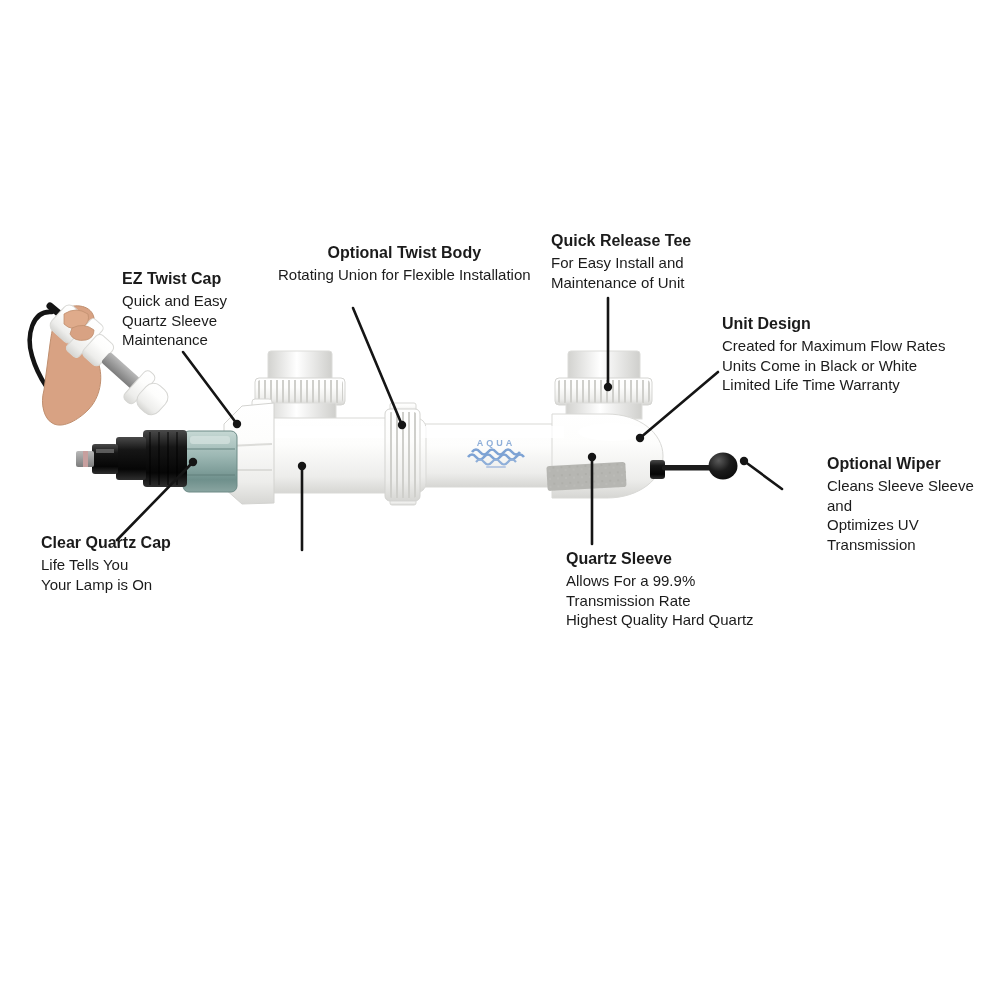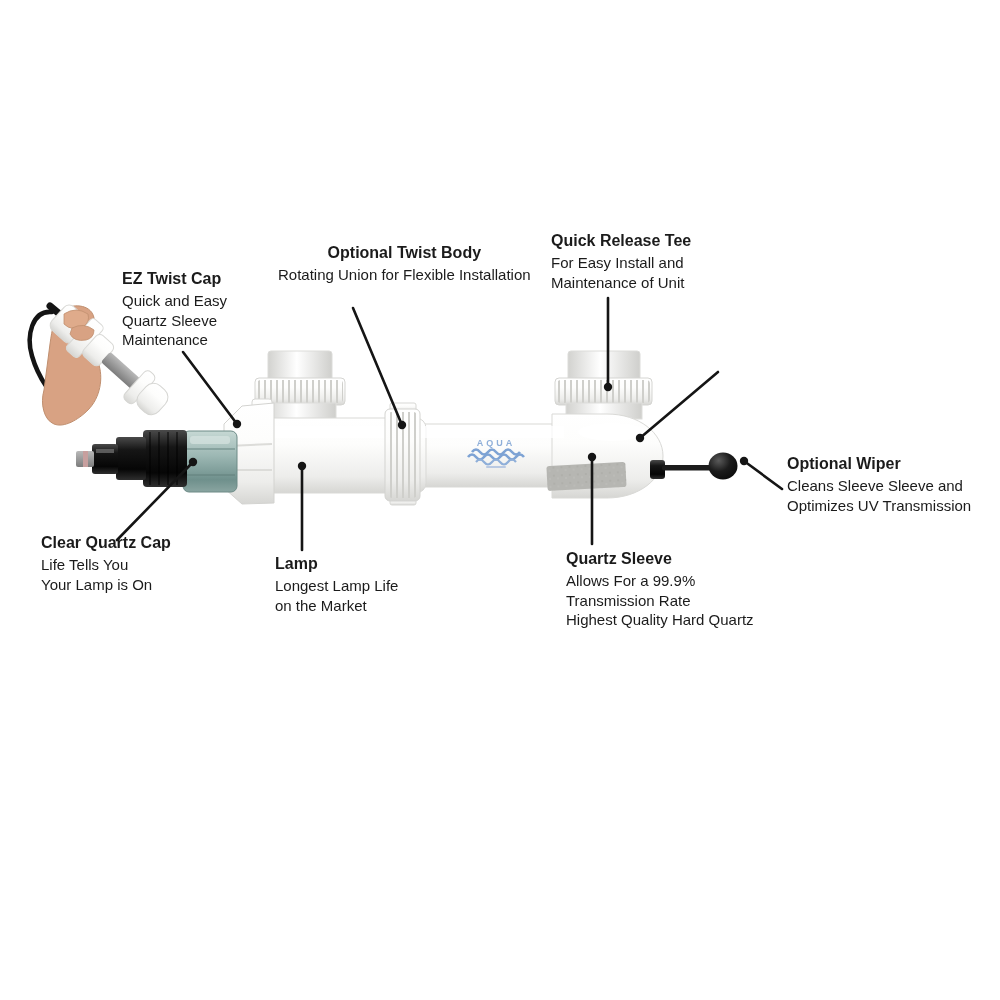--- a/index.html
+++ b/index.html
@@ -6,21 +6,21 @@
   #stage{position:relative;width:1000px;height:1000px;background:#ffffff;overflow:hidden;
          font-family:"Liberation Sans", sans-serif;}
   #scene{position:absolute;left:0;top:0;}
   .callout{position:absolute;color:#1b1b1b;}
   .callout h3{margin:0 0 3px 0;font-size:16px;font-weight:bold;letter-spacing:0;}
   .callout .ln{font-size:15px;line-height:19.5px;}
   #c-ez{left:122px;top:270px;}
   #c-twistbody{left:278px;top:244px;text-align:center;}
   #c-quicktee{left:551px;top:232px;}
   #c-unitdesign{left:722px;top:315px;}
-  #c-wiper{left:787px;top:455px;}
+  #c-wiper{left:827px;top:455px;}
   #c-quartzcap{left:41px;top:534px;}
   #c-lamp{left:275px;top:555px;}
   #c-sleeve{left:566px;top:550px;}
   .logo-text{font-family:"Liberation Sans",sans-serif;font-size:9px;letter-spacing:3px;
              fill:#8fafd9;font-weight:bold;}
 </style>
 </head>
 <body>
 
 <div id="stage">
@@ -198,38 +198,39 @@
     <h3>Optional Twist Body</h3>
     <div class="ln">Rotating Union for Flexible Installation</div>
   </div>
 
   <div class="callout" id="c-quicktee">
     <h3>Quick Release Tee</h3>
     <div class="ln">For Easy Install and</div>
     <div class="ln">Maintenance of Unit</div>
   </div>
 
+  <div class="callout" id="c-unitdesign">
+    <h3>Unit Design</h3>
+    <div class="ln">Created for Maximum Flow Rates</div>
+    <div class="ln">Units Come in Black or White</div>
+    <div class="ln">Limited Life Time Warranty</div>
+  </div>
 
   <div class="callout" id="c-wiper">
     <h3>Optional Wiper</h3>
     <div class="ln">Cleans Sleeve Sleeve and</div>
     <div class="ln">Optimizes UV Transmission</div>
   </div>
 
   <div class="callout" id="c-quartzcap">
     <h3>Clear Quartz Cap</h3>
     <div class="ln">Life Tells You</div>
     <div class="ln">Your Lamp is On</div>
   </div>
 
-  <div class="callout" id="c-lamp">
-    <h3>Lamp</h3>
-    <div class="ln">Longest Lamp Life</div>
-    <div class="ln">on the Market</div>
-  </div>
 
   <div class="callout" id="c-sleeve">
     <h3>Quartz Sleeve</h3>
     <div class="ln">Allows For a 99.9%</div>
     <div class="ln">Transmission Rate</div>
     <div class="ln">Highest Quality Hard Quartz</div>
   </div>
 
 </div>
 

